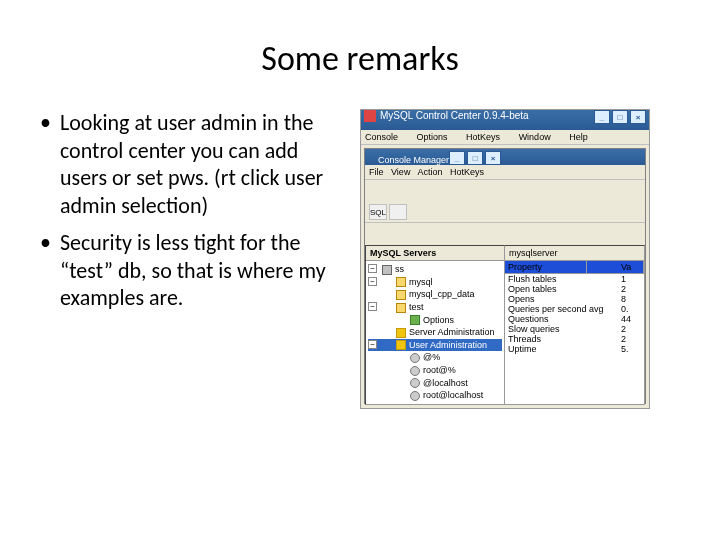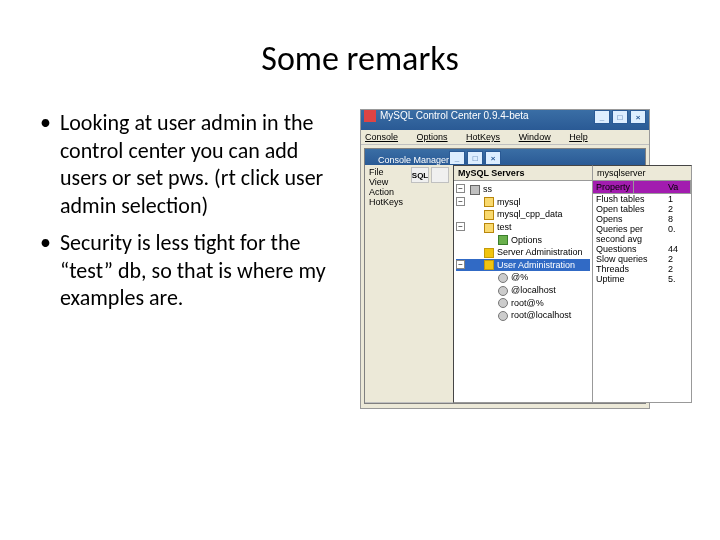--- a/index.html
+++ b/index.html
@@ -12,47 +12,47 @@
   .bullets li::before { content: "•"; position: absolute; left: 0; top: 0; }
   .screenshot { width: 290px; height: 300px; border: 1px solid #999; background: #ece9d8; font-family: Tahoma, sans-serif; font-size: 9px; color: #000; position: relative; }
   
   .win-titlebar { height: 20px; background: linear-gradient(#3a6ea5,#2a5a95); color: #fff; display: flex; padding: 0 3px; font-size: 10px; }
   .win-titlebar .icon-sq { width: 12px; height: 12px; background: #d44; margin-right: 4px; }
   .win-titlebar .title-text { flex: 1; white-space: nowrap; overflow: hidden; }
   .win-btns { display: flex; gap: 2px; }
   .win-btn { width: 16px; height: 14px; background: #ddeeff; border: 1px solid #2a5a95; display: flex; align-items: center; justify-content: center; font-size: 8px; font-weight: bold; color: #2a5a95; }
   .menubar { background: #ece9d8; padding: 2px 4px; font-size: 9px; border-bottom: 1px solid #c0c0c0; }
   .menubar span { margin-right: 8px; }
-  .menubar .u { text-decoration: underline; }
+  .menubar .u { }
   
   .inner-window { margin: 3px; border: 1px solid #808080; background: #ece9d8; height: 256px; }
   .inner-titlebar { height: 16px; background: linear-gradient(#3a6ea5,#2a5a95); color: #fff; display: flex; align-items: flex-end; padding: 0 3px; font-size: 9px; }
   .inner-titlebar .icon-sq { width: 10px; height: 10px; }
-  .inner-body { display: flex; flex-direction: row; height: calc(100% - 16px); }
+  .inner-body { display: flex; flex-direction: column; height: calc(100% - 16px); gap: 22px; }
   .inner-menubar { padding: 2px 4px; font-size: 9px; border-bottom: 1px solid #c0c0c0; }
   .toolbar { padding: 2px 4px; border-bottom: 1px solid #c0c0c0; display: flex; gap: 2px; }
-  .tb-btn { width: 18px; height: 16px; border: 1px solid #c0c0c0; background: #f0f0f0; display: flex; align-items: center; justify-content: center; font-size: 8px; font-weight: bold; }
+  .tb-btn { width: 18px; height: 16px; border: 1px solid #c0c0c0; background: #f0f0f0; display: flex; align-items: center; justify-content: center; font-size: 8px; }
   .panes { flex: 1; display: flex; }
   .tree-pane { width: 140px; background: #fff; border: 1px inset #999; overflow: hidden; font-size: 9px; color: #000; }
   .tree-header { background: #ece9d8; border-bottom: 1px solid #999; padding: 2px 4px; font-weight: bold; }
   .tree { padding: 2px; }
   .tree-item { white-space: nowrap; padding: 1px 0 1px 14px; position: relative; }
   .tree-item .exp { position: absolute; left: 0; top: 1px; width: 9px; height: 9px; border: 1px solid #888; background: #fff; text-align: center; line-height: 7px; font-size: 8px; }
   .tree-item .ico { display:inline-block; width:10px; height:10px; margin-right:3px; vertical-align:middle; }
   .ico-db { background:#f9d96e; border:1px solid #b8860b; }
   .ico-folder { background:#6ab04c; border:1px solid #3a7d2c; }
   .ico-user { background:#ccc; border:1px solid #777; border-radius:50%; }
   .ico-star { background:#f1c40f; border:1px solid #c49b0b; }
   .ico-svr { background:#c0c0c0; border:1px solid #666; }
   .tree-child { padding-left: 28px; }
   .tree-grandchild { padding-left: 42px; }
   .selected { background: #316ac5; color: #fff; }
   .right-pane { flex: 1; background: #fff; border: 1px inset #999; border-left: none; overflow: hidden; font-size: 9px; }
   .right-header { background: #ece9d8; padding: 2px 4px; border-bottom: 1px solid #999; }
-  .prop-head { display: flex; background: #a21caf; border-bottom: 1px solid #999; }
+  .prop-head { display: flex; background: #1d4ed8; border-bottom: 1px solid #999; }
   .prop-head div { padding: 1px 3px; border-right: 1px solid #999; }
   .prop-head .c1 { flex: 1; }
   .prop-head .c2 { width: 26px; margin-left: 31px; }
   .prop-row { display: flex; }
   .prop-row .c1 { flex: 1; padding: 0 3px; }
   .prop-row .c2 { width: 26px; padding: 0 3px; text-align: left; }
 </style>
 </head>
 <body>
 
@@ -121,22 +121,22 @@
                   <span class="exp">−</span>
                   <span class="ico ico-db"></span><span>test</span>
                 </div>
                 <div class="tree-item tree-grandchild"><span class="ico ico-folder"></span><span>Options</span></div>
                 <div class="tree-item tree-child"><span class="ico ico-star"></span><span>Server Administration</span></div>
                 <div class="tree-item tree-child selected">
                   <span class="exp" style="color:#000;background:#fff">−</span>
                   <span class="ico ico-star"></span><span>User Administration</span>
                 </div>
                 <div class="tree-item tree-grandchild"><span class="ico ico-user"></span><span>@%</span></div>
+                <div class="tree-item tree-grandchild"><span class="ico ico-user"></span><span>root@%</span></div>
                 <div class="tree-item tree-grandchild"><span class="ico ico-user"></span><span>@localhost</span></div>
-                <div class="tree-item tree-grandchild"><span class="ico ico-user"></span><span>root@%</span></div>
                 <div class="tree-item tree-grandchild"><span class="ico ico-user"></span><span>root@localhost</span></div>
               </div>
             </div>
             <div class="right-pane">
               <div class="right-header">mysqlserver</div>
               <div class="prop-head">
                 <div class="c1">Property</div>
                 <div class="c2">Va</div>
               </div>
               <div class="prop-row">

